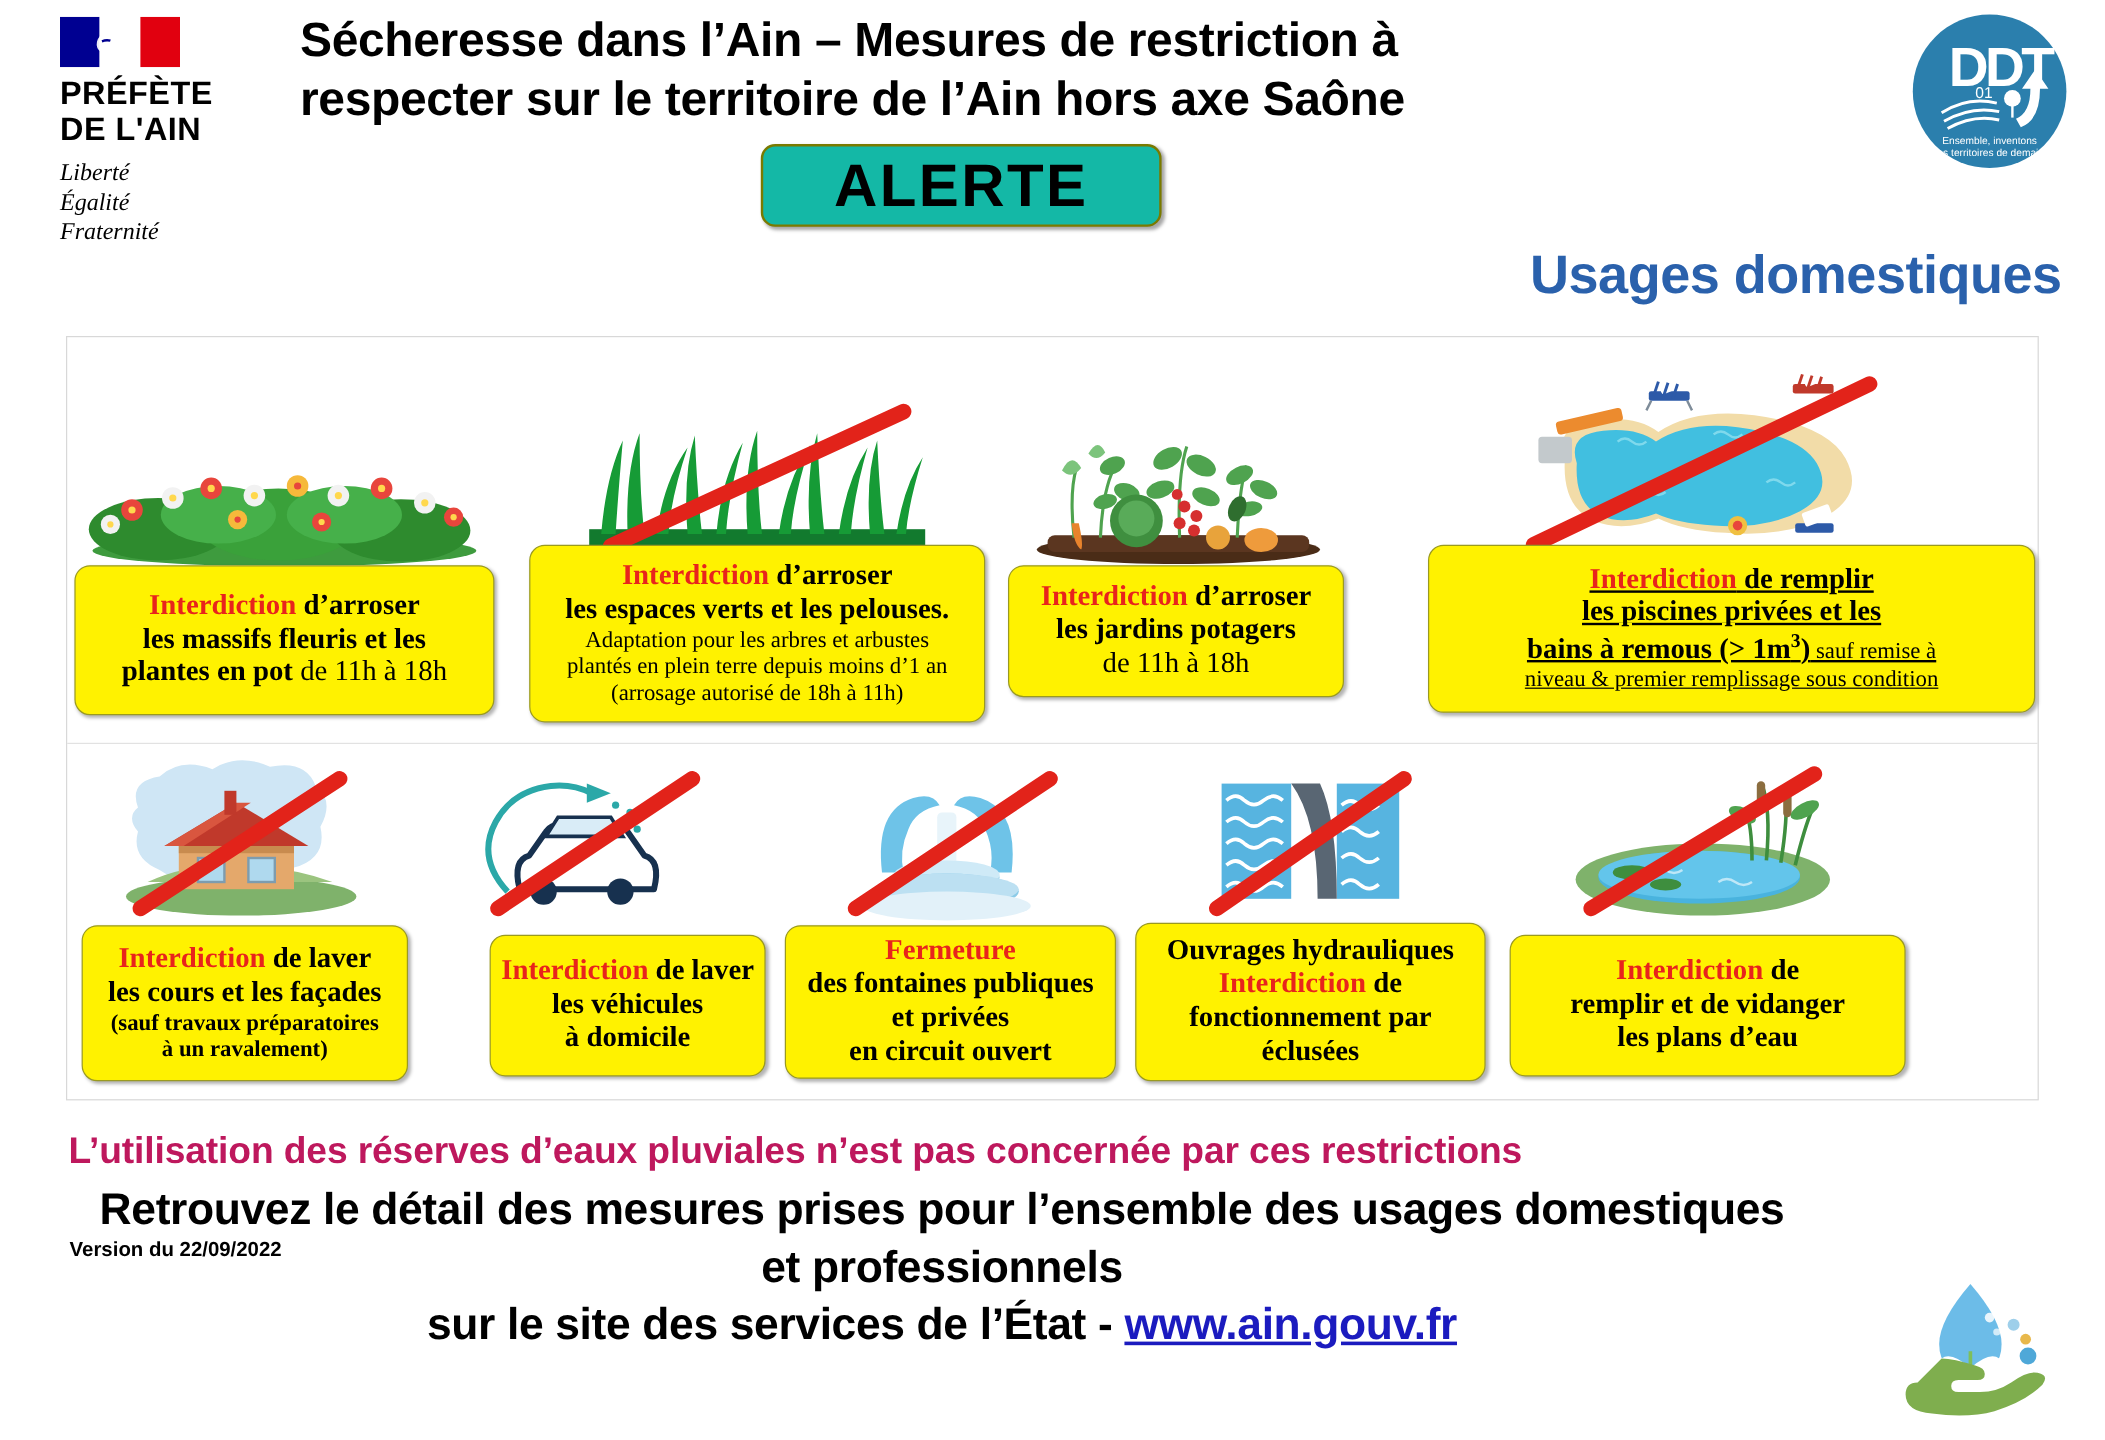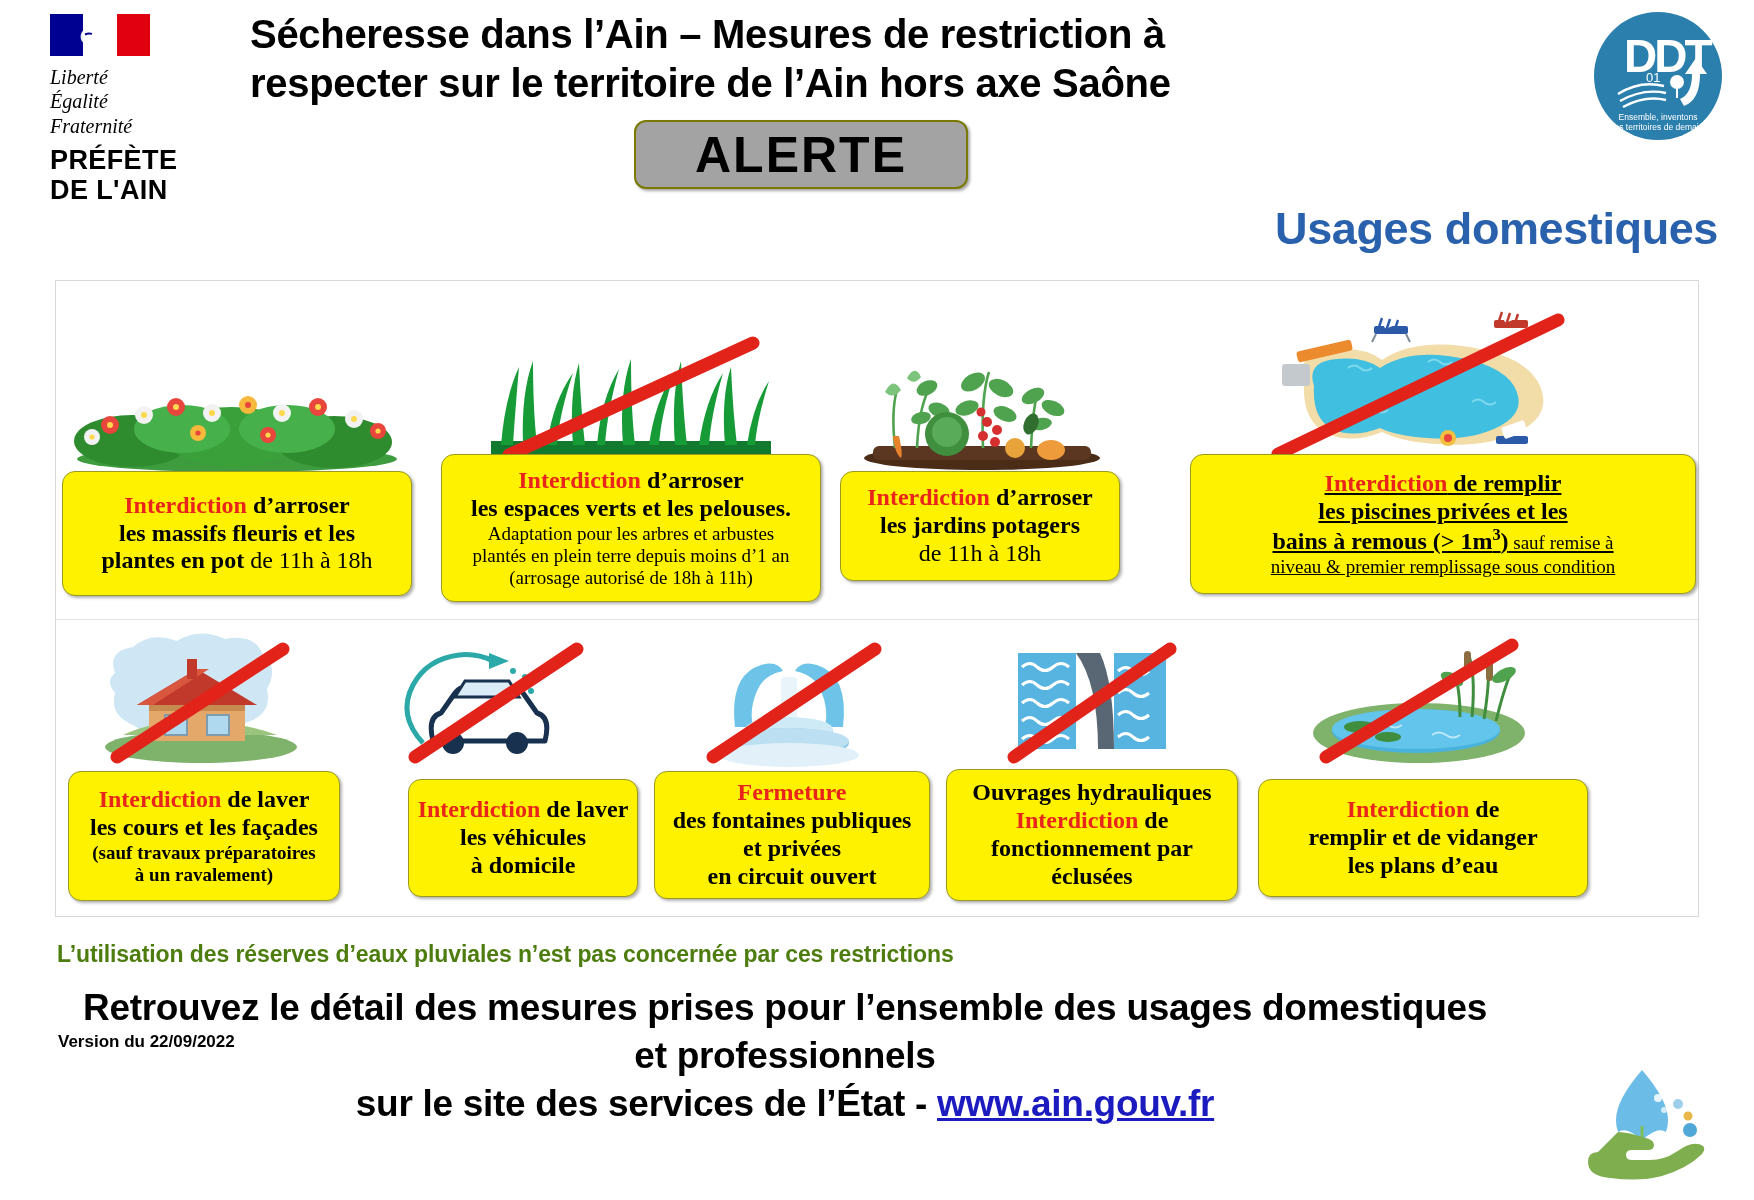--- a/index.html
+++ b/index.html
@@ -72,21 +72,21 @@
     line-height: 1.22;
     color: #000000;
     letter-spacing: -0.3px;
   }
   #main-title .u { text-underline-offset: 3px; }
 
   #alerte-badge {
     position: absolute;
     left: 634px; top: 120px;
     width: 330px; height: 65px;
-    background: #a3a3a3;
+    background: #14b8a6;
     border: 2px solid #7a7a00;
     border-radius: 12px;
     box-shadow: 2px 2px 3px rgba(0,0,0,0.35);
     display: flex; align-items: center; justify-content: center;
   }
   #alerte-text {
     font-size: 50px;
     font-weight: bold;
     letter-spacing: 2px;
     color: #000000;
@@ -165,23 +165,23 @@
     font-size: 19px;
     line-height: 1.17;
   }
   .badge .fine.b { font-weight: bold; }
   .badge .sup { font-size: 0.68em; vertical-align: super; }
 
   
   #note-rain {
     position: absolute;
     left: 57px; top: 941px;
-    font-size: 23px;
-    font-weight: bold;
-    color: #4d7c0f;
+    font-size: 31px;
+    font-weight: bold;
+    color: #be185d;
     letter-spacing: -0.1px;
   }
   #footer-cta {
     position: absolute;
     left: 70px; top: 984px;
     width: 1430px;
     text-align: center;
     font-size: 37px;
     font-weight: bold;
     line-height: 1.3;
@@ -214,28 +214,28 @@
     <div id="flag">
       <div class="flag-blue"></div>
         <div class="flag-white"></div>
         <div class="flag-red"></div>
       <svg class="flag-marianne" viewBox="0 0 100 50">
         <path d="M30 12 q-8 4 -10 12 q-2 9 6 14 q5 3 12 3 l-2 -6 q-6 -1 -8 -6 q-2 -6 4 -9 q5 -2 8 -6 z" fill="#ffffff" opacity="0.92"></path>
         <path d="M58 6 q10 2 14 12 q4 11 -3 20 q-5 7 -14 9 l0 -8 q7 -2 10 -8 q4 -8 -1 -15 q-3 -6 -9 -7 z" fill="#ffffff" opacity="0.25"></path>
         <path d="M26 22 q6 -3 12 -1 l-1 3 q-6 -1 -10 1 z" fill="#000091"></path>
       </svg>
     </div>
+    <div id="prefete-name">
+      <div>PRÉFÈTE</div>
+      <div>DE L'AIN</div>
+    </div>
     <div id="devise">
       <div>Liberté</div>
       <div>Égalité</div>
       <div>Fraternité</div>
-    </div>
-    <div id="prefete-name">
-      <div>PRÉFÈTE</div>
-      <div>DE L'AIN</div>
     </div>
   </div>
 
   <div id="title-block">
     <div id="main-title">
       <div>Sécheresse dans l’Ain – Mesures de restriction à</div>
       <div>
         <span>respecter sur le territoire de l’Ain </span><span class="u">hors axe Saône</span>
       </div>
     </div>

